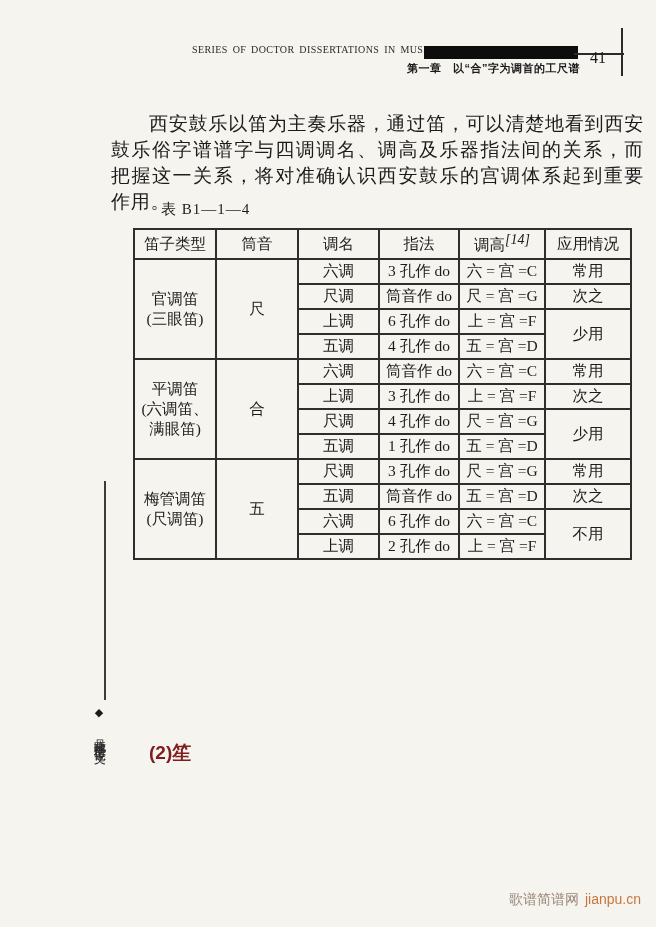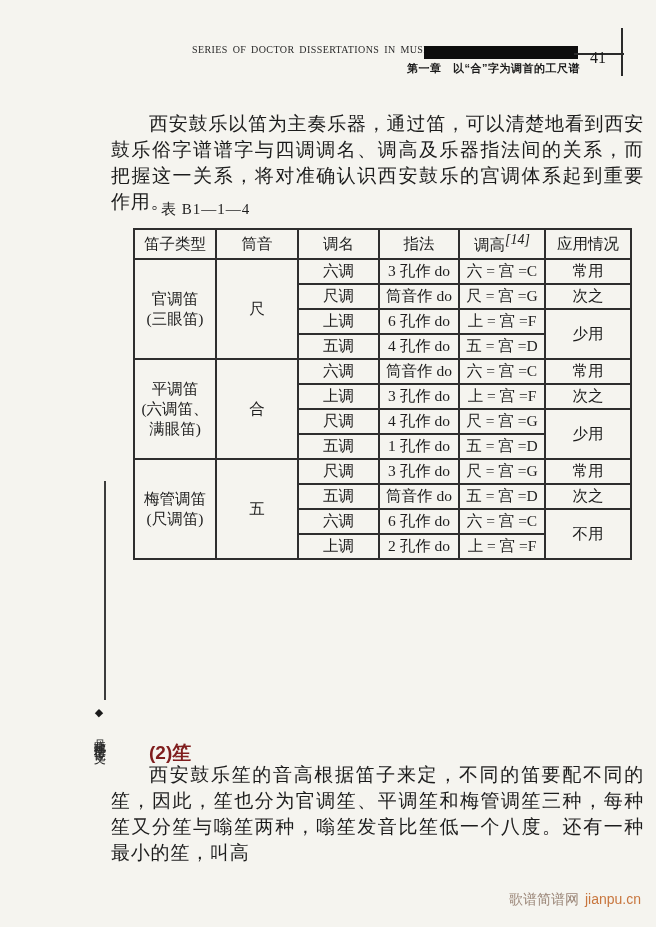--- a/index.html
+++ b/index.html
@@ -190,19 +190,18 @@
           <td>上调</td>
           <td>2 孔作 do</td>
           <td>上 = 宫 =F</td>
         </tr>
       </tbody>
   </table>
 
 
   <div class="section-heading">(2)笙</div>
 
-  <p class="para para3">西安鼓乐笙的音高根据笛子来定，不同的笛要配不同的笙，因此，笙也分为官调笙、平调笙和梅管调笙三种，每种笙又分笙与嗡笙两种，嗡笙发音比笙低一个八度。还有一种最小的笙，叫高</p>
 
   <div class="watermark">
     <span class="wm-name" style="color: rgb(154, 133, 119); margin-left: 6px;">歌谱简谱网</span><span class="wm-url" style="color: rgb(200, 118, 62);">jianpu.cn</span>
   </div>
 
 </div>
 
 </body></html>

